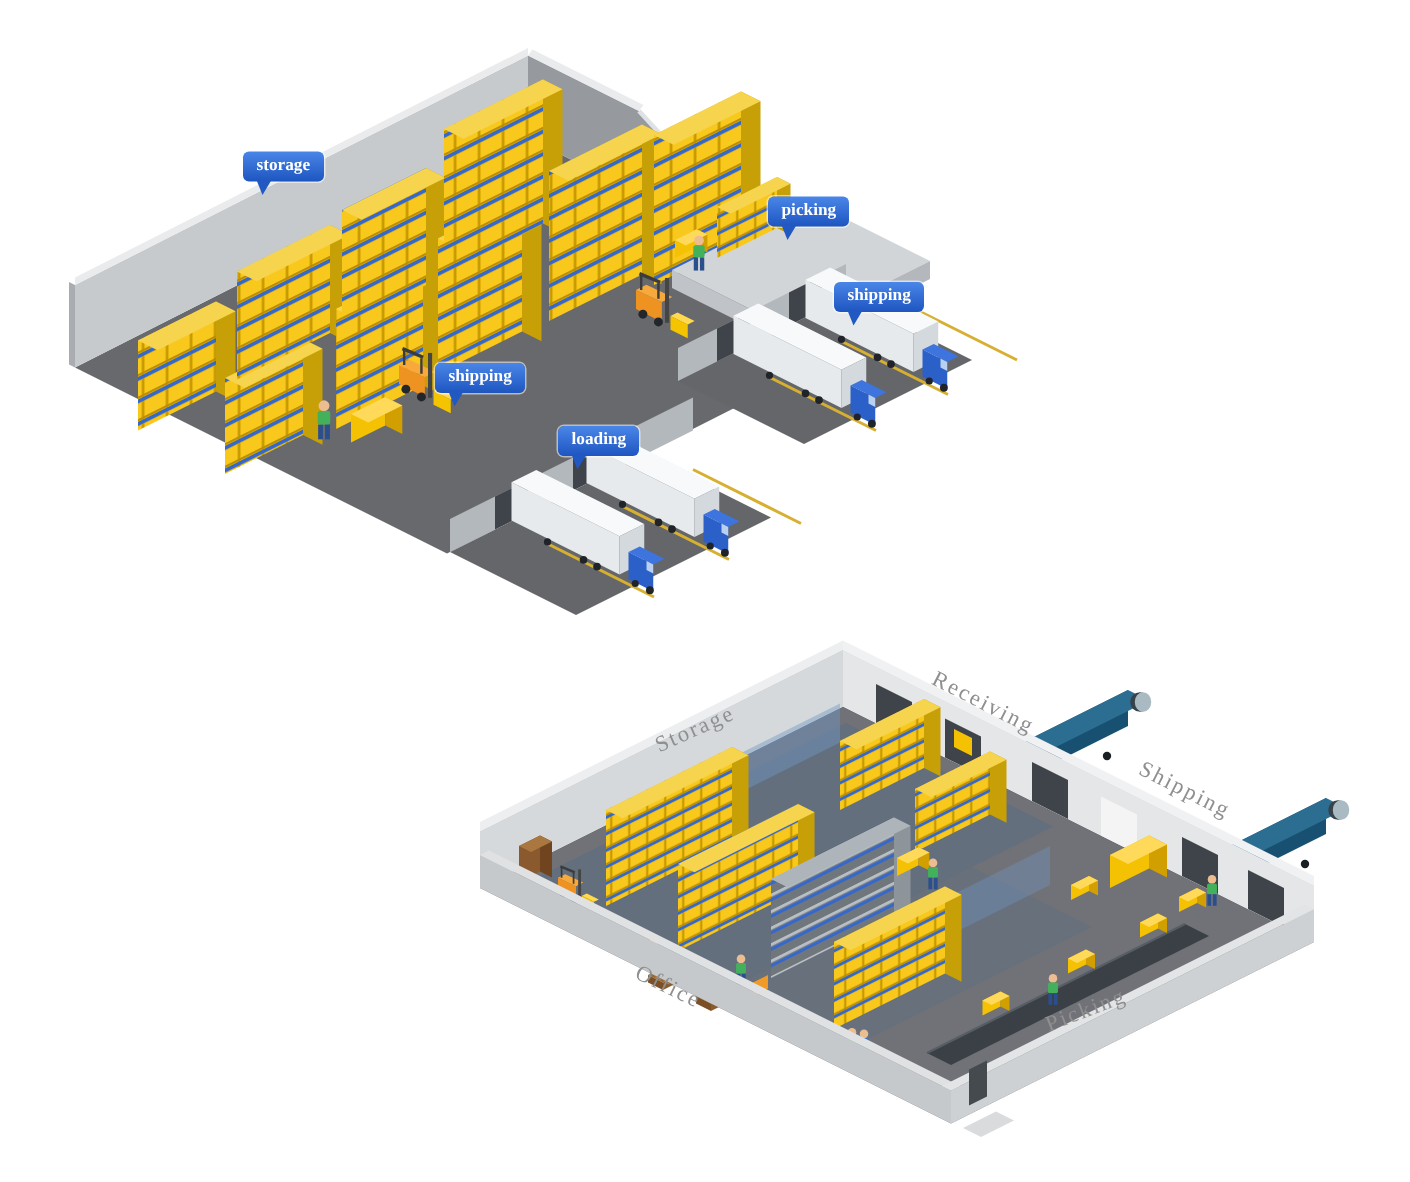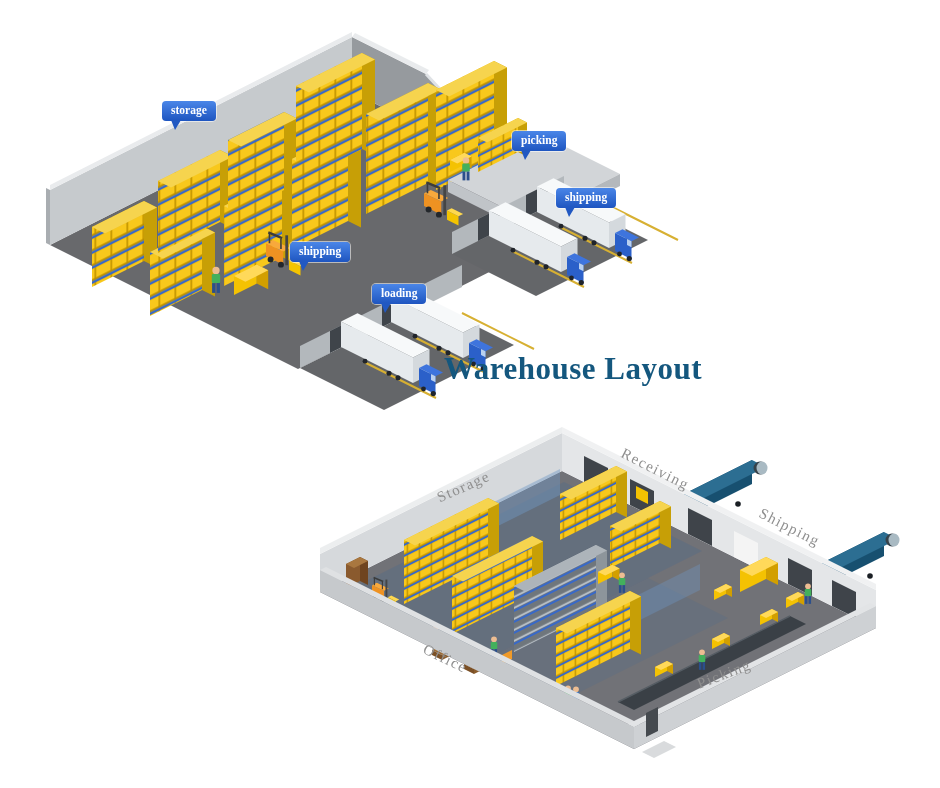--- a/index.html
+++ b/index.html
@@ -311,21 +311,20 @@
     <path d="M642,752 L664,741 L676,747 L654,758 Z" fill="#d9dbdd"></path>
   </g>
 </svg>
 
 <div class="bubble" style="left:162px;top:101px">storage</div>
 <div class="bubble" style="left:512px;top:131px">picking</div>
 <div class="bubble" style="left:556px;top:188px">shipping</div>
 <div class="bubble" style="left:290px;top:242px">shipping</div>
 <div class="bubble" style="left:372px;top:284px">loading</div>
 
-<div class="title">Warehouse Layout</div>
 
 <div class="zlabel" style="left:438px;top:490px;transform:rotate(-24deg)">Storage</div>
 <div class="zlabel" style="left:622px;top:444px;transform:rotate(27deg)">Receiving</div>
 <div class="zlabel" style="left:760px;top:504px;transform:rotate(27deg)">Shipping</div>
 <div class="zlabel" style="left:424px;top:640px;transform:rotate(26deg)">Office</div>
 <div class="zlabel" style="left:698px;top:676px;transform:rotate(-21deg)">Picking</div>
 
 </div>
 
 </body></html>

